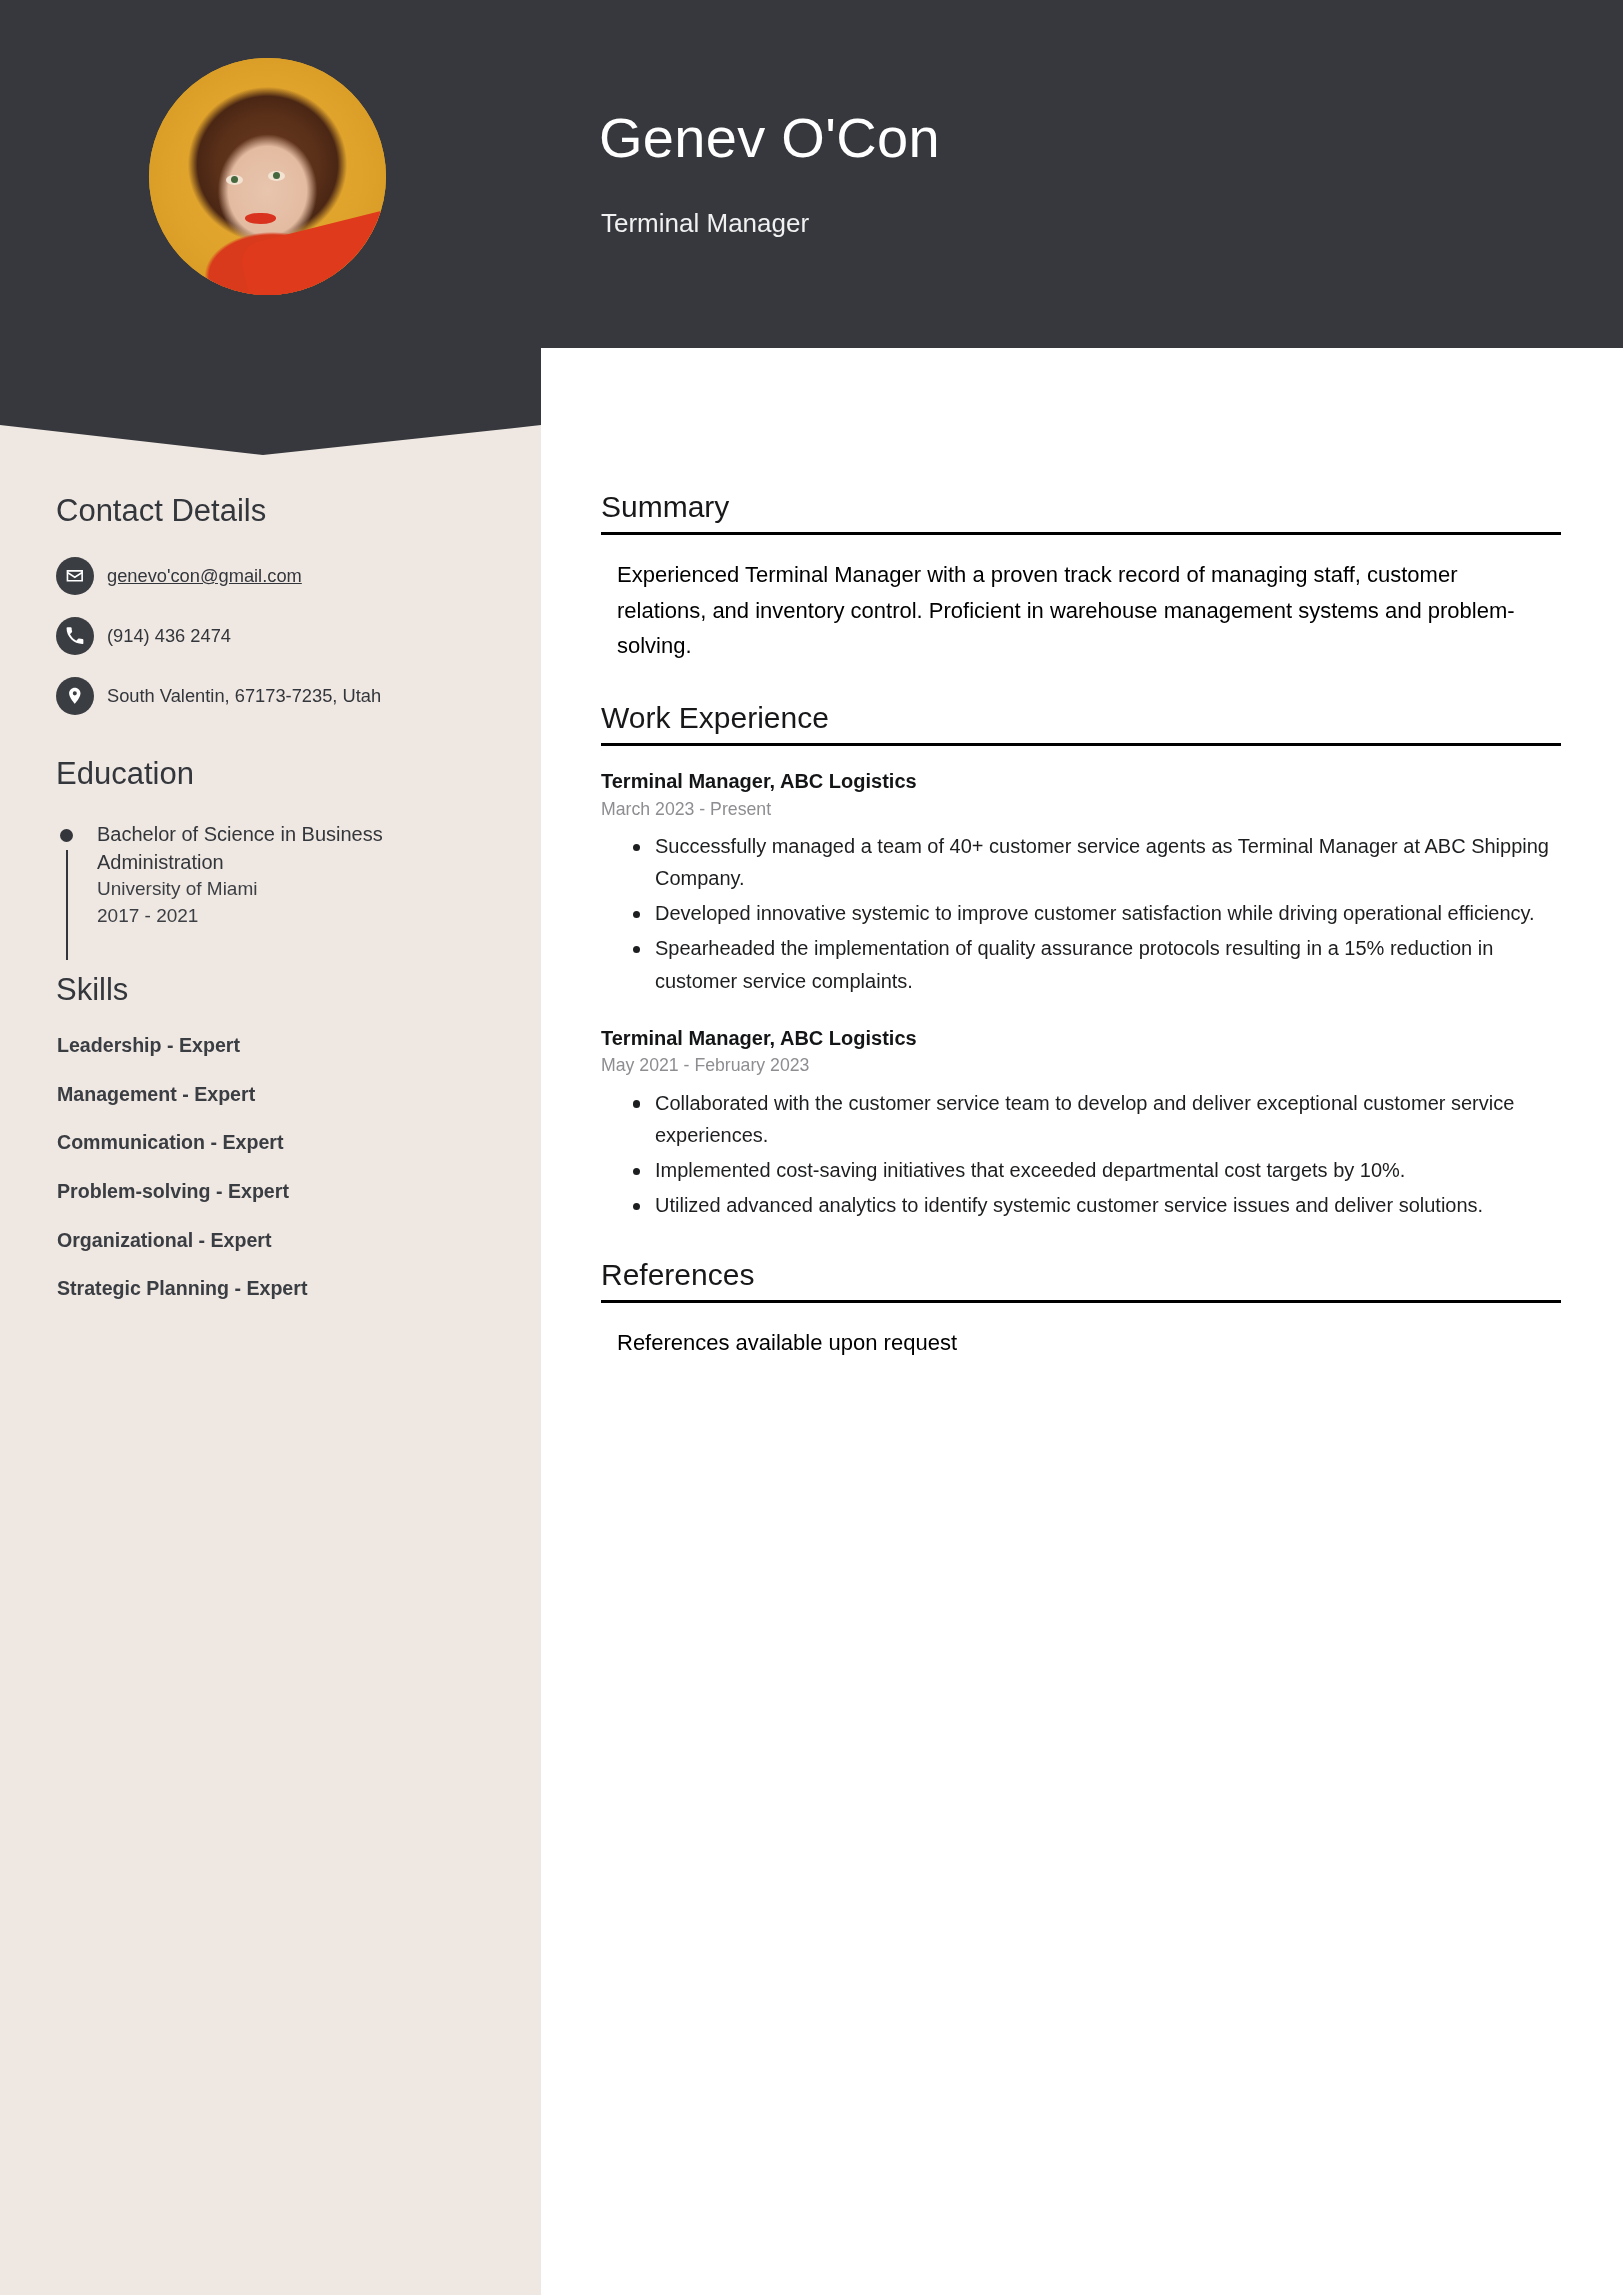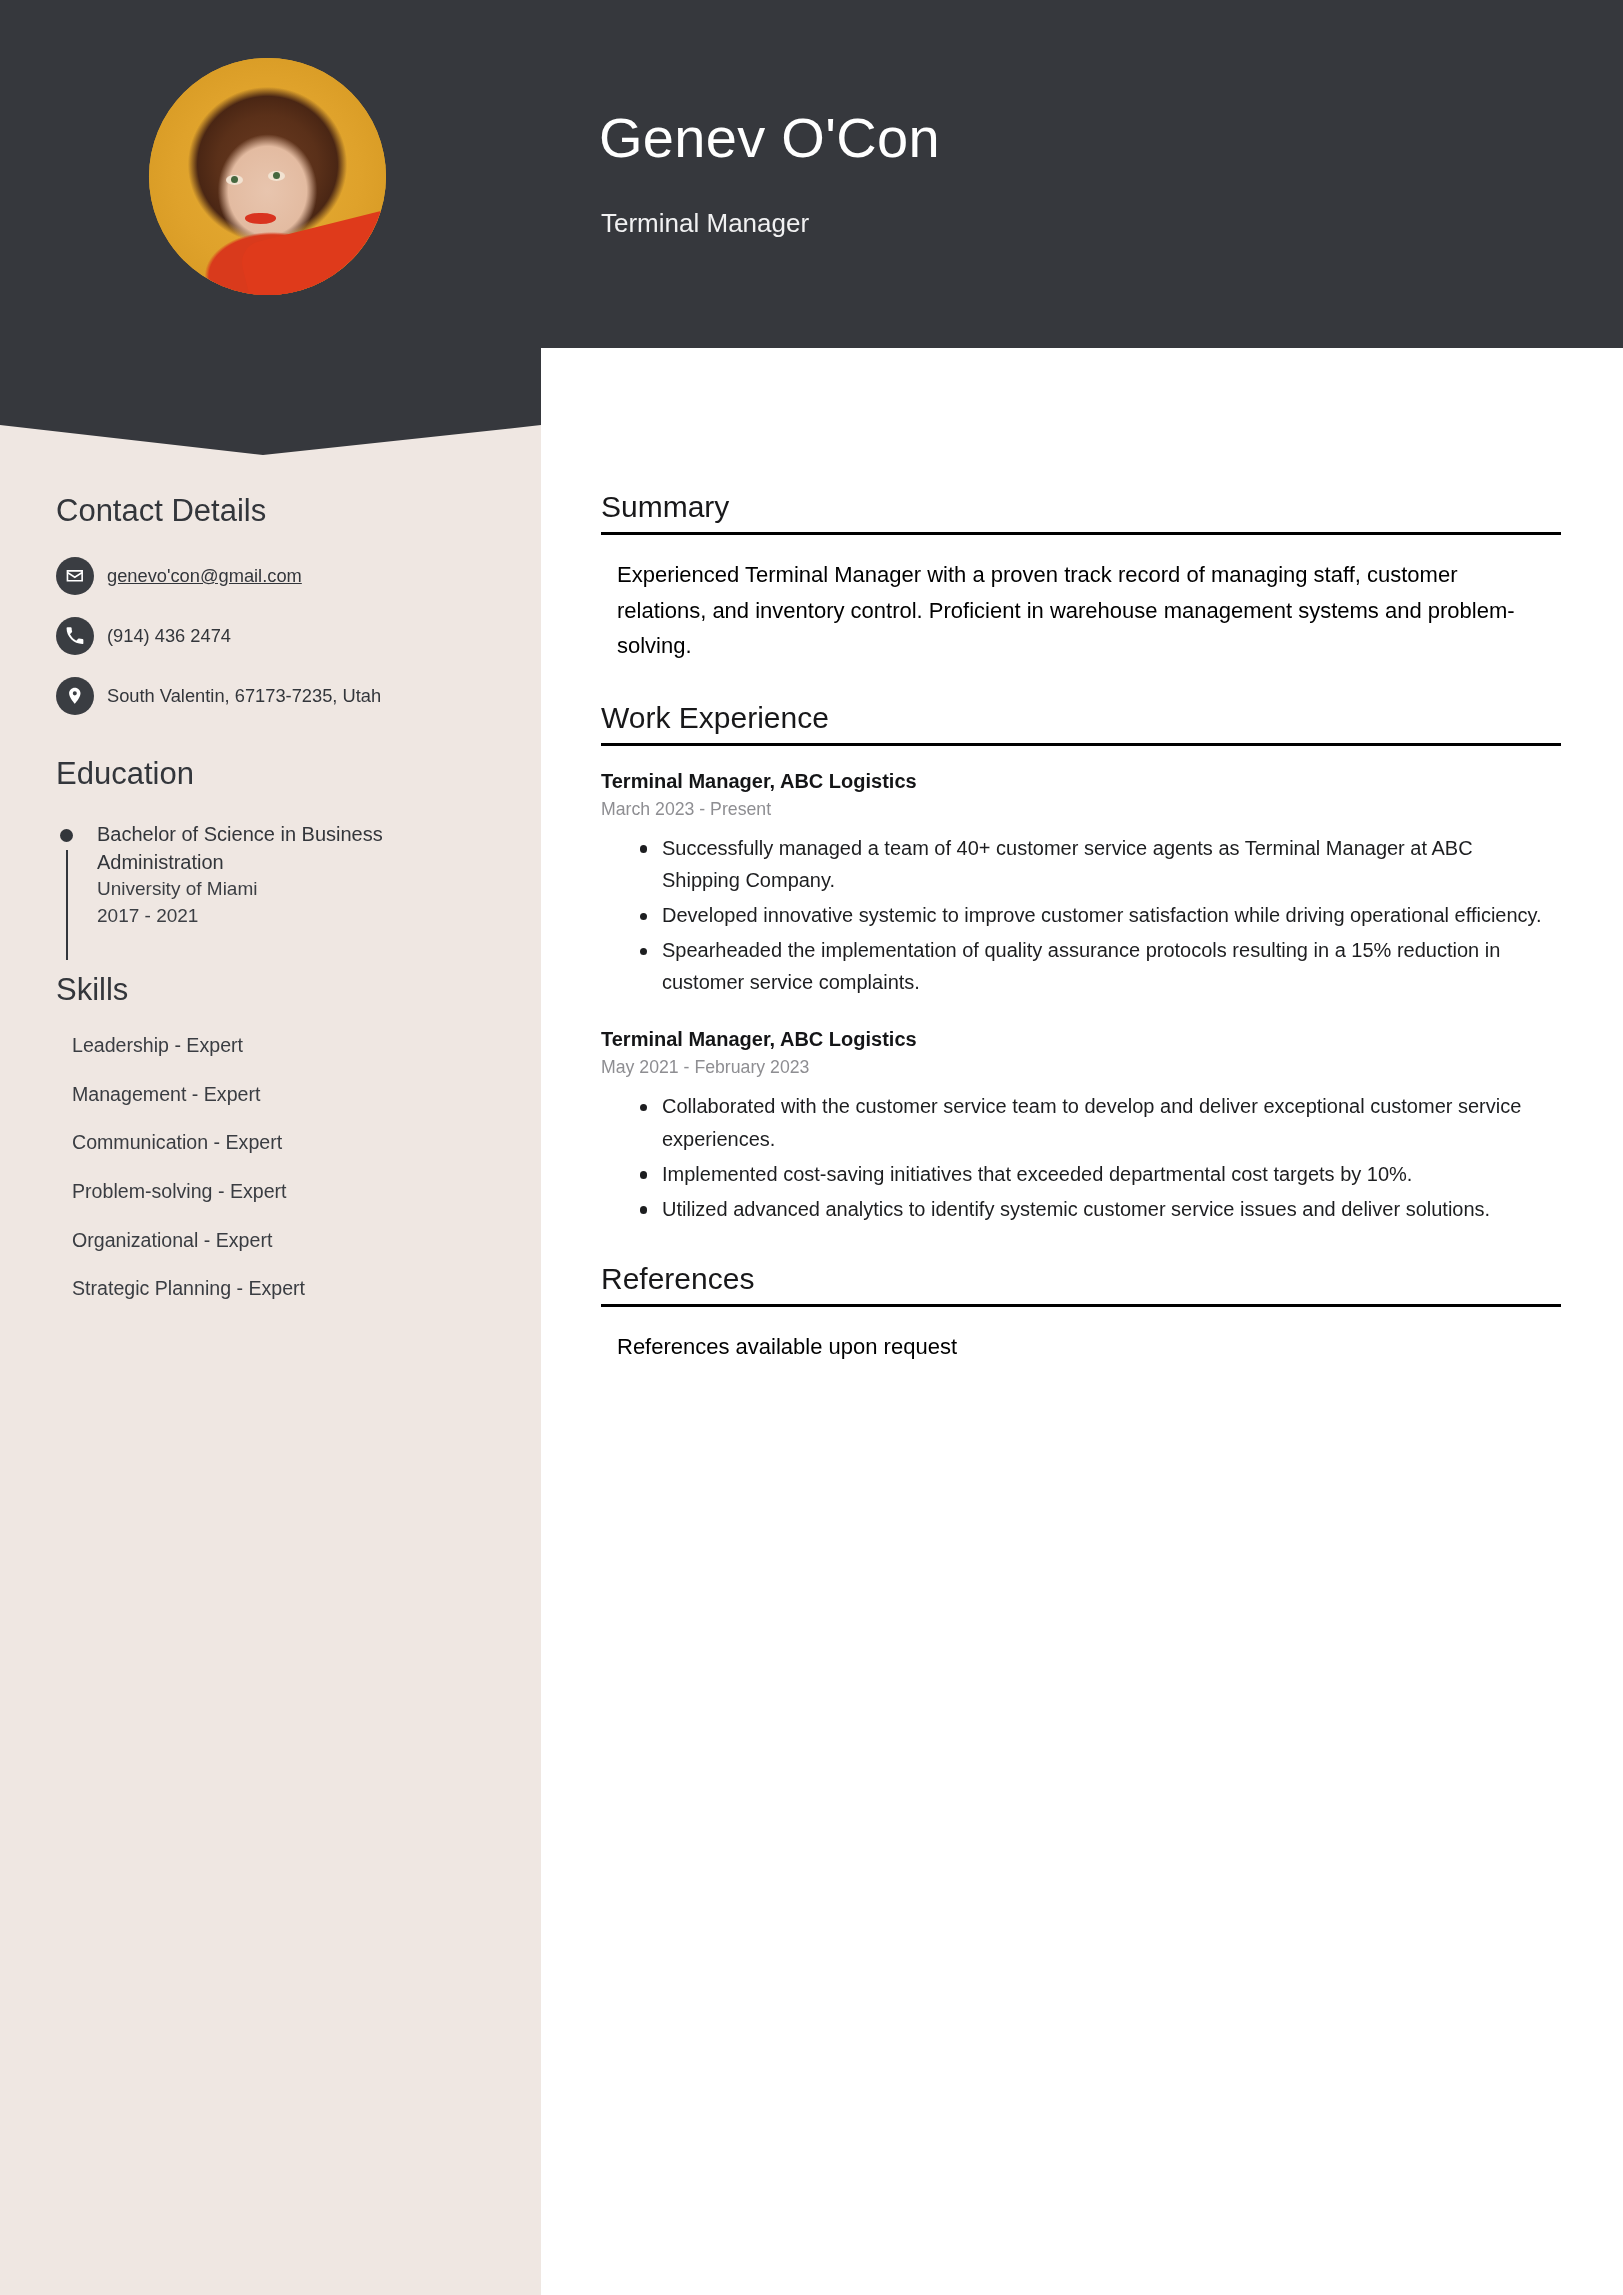--- a/index.html
+++ b/index.html
@@ -208,21 +208,21 @@
     color: #33363B;
     margin: 0;
   }
   .edu-school, .edu-dates {
     font-size: 19px;
     line-height: 1.42;
     color: #3C3F44;
     margin: 0;
   }
 
-  .skills-list { margin: 16px; }
+  .skills-list { margin: 1px; font-weight: bold; }
   .skill-item {
     font-size: 19.6px;
     line-height: 1;
     color: #3A3D42;
     margin-bottom: 29px;
   }
 
   
   .main-col {
     position: absolute;
@@ -261,21 +261,21 @@
     line-height: 1.3;
   }
   .job-dates {
     font-size: 17.7px;
     color: #8E8E92;
     margin: 0 0 9.2px 0;
     line-height: 1.3;
   }
   .job-bullets {
     list-style: none;
-    margin: 11px;
+    margin: 4px;
     padding: 0;
   }
   .job-bullets li {
     position: relative;
     font-size: 20px;
     line-height: 1.62;
     color: #1D1E20;
     padding-left: 50px;
     margin-bottom: 2.6px;
   }

